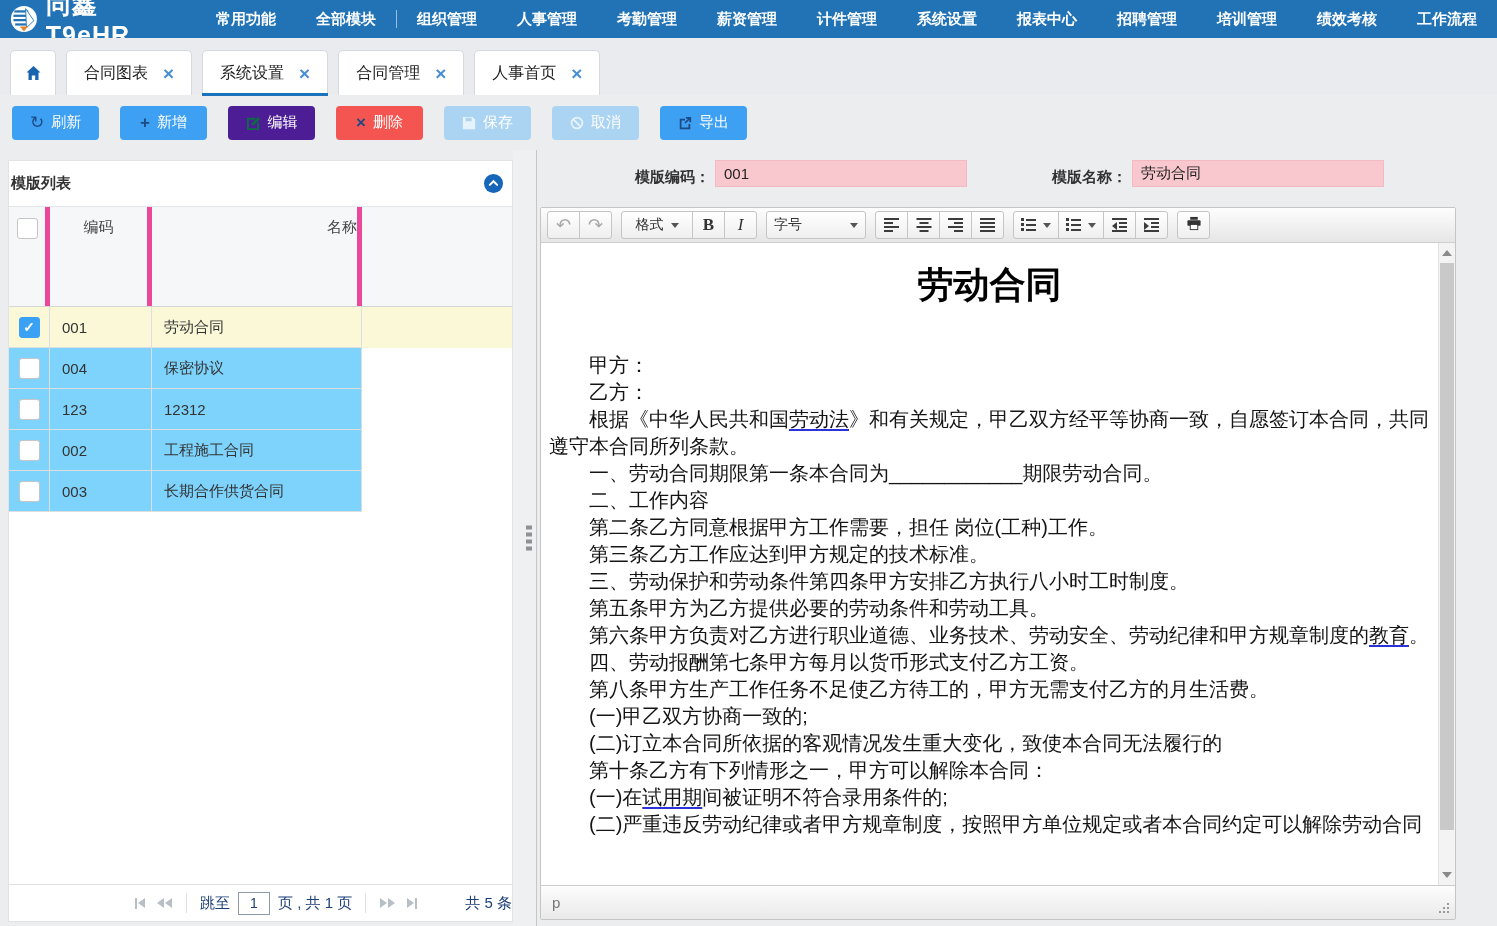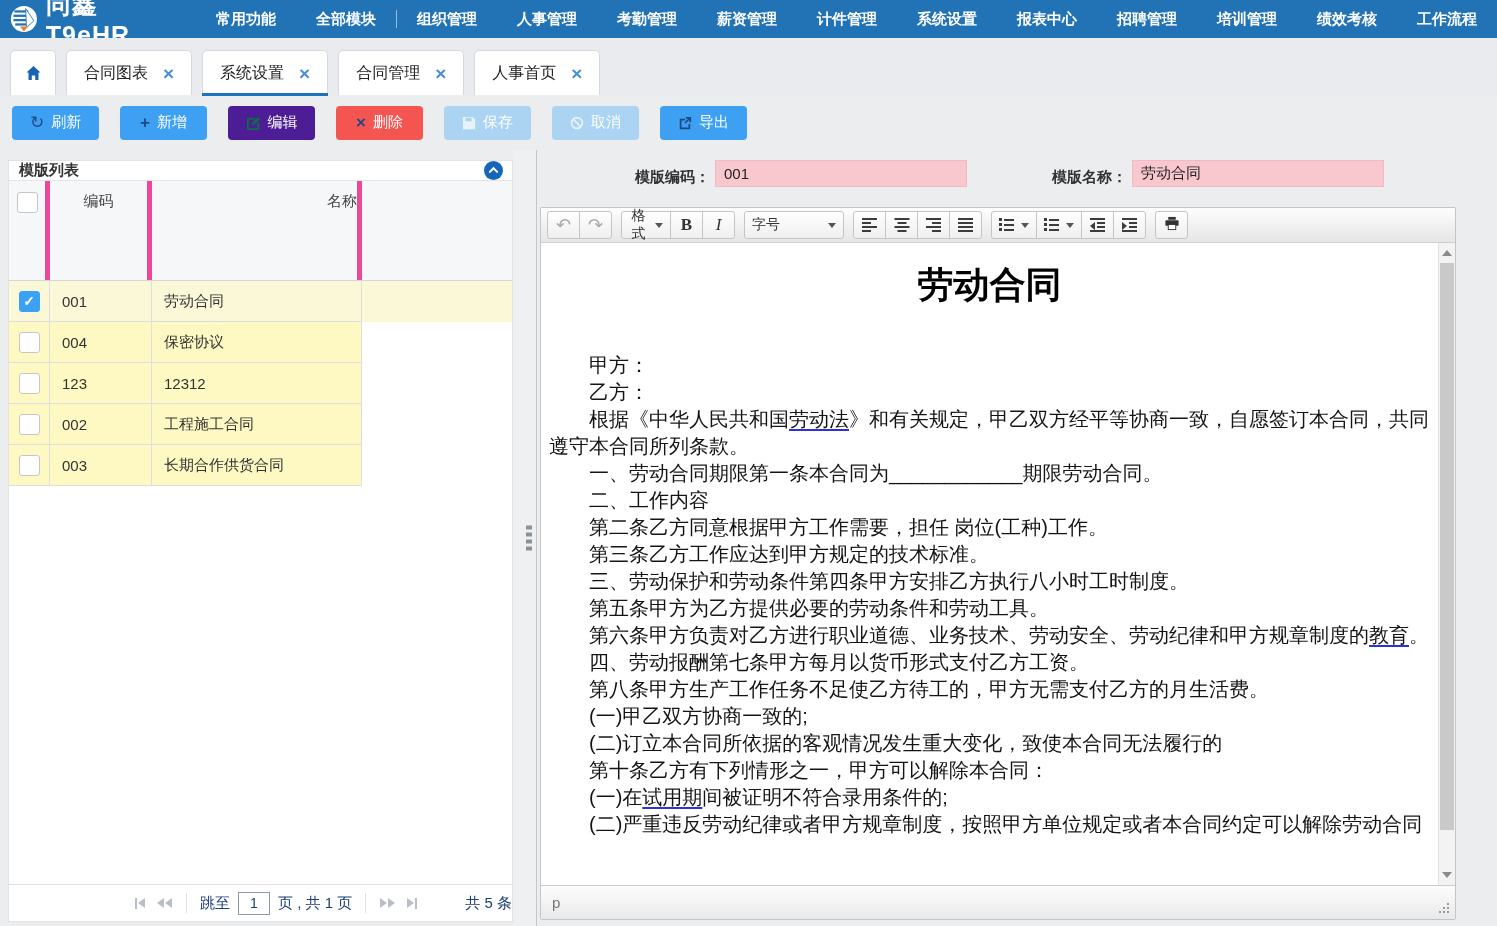--- a/index.html
+++ b/index.html
@@ -41,35 +41,35 @@
   .abtn-disabled { background:#abd4f3; cursor:default; }
   .abtn .ic { display:flex; align-items:center; line-height:1; }
   .abtn-blue .ic, .abtn-red .ic { color:#1d4a85; }
   .abtn-green .ic { color:#0d6b45; }
   .abtn-disabled .ic { color:#e7f3fc; }
   .gly { font-size:17px; line-height:1; }
 
   
   .left-panel { position:absolute; left:8px; top:160px; width:505px; bottom:4px;
     background:#fff; border:1px solid #e2e3e5; }
-  .lp-header { height:20px; display:flex; align-items:center; justify-content:space-between;
-    padding:0 9px 0 10px; border-bottom:1px solid #e4e5e7; font-size:15px; font-weight:bold; color:#333; }
+  .lp-header { height:46px; display:flex; align-items:center; justify-content:space-between;
+    padding:0 9px 0 2px; border-bottom:1px solid #e4e5e7; font-size:15px; font-weight:bold; color:#333; }
   .collapse-btn { width:19px; height:19px; border-radius:50%; background:#1565b8; border:none;
     display:flex; align-items:center; justify-content:center; cursor:pointer; padding:0; }
 
   .thead { display:flex; height:100px; background:#f6f7f8; border-bottom:1px solid #d4d6d8; }
   .th { padding-top:11px; font-size:15px; color:#444; border-right:5px solid #ec4899; }
   .th-check { width:41px; display:flex; justify-content:center; align-items:flex-start; }
   .th-code { width:102px; text-align:center; }
   .th-name { width:210px; text-align:right; }
   .th-fill { flex:1; border-right:none; }
 
   .tr { display:flex; height:41px; cursor:pointer; }
   .td { border-right:1px solid #dcdee0; border-bottom:1px solid #dcdee0; display:flex;
-    align-items:center; font-size:15px; color:#333; background:#fef9c3; }
+    align-items:center; font-size:15px; color:#333; background:#7dd3fc; }
   .td-check { width:41px; justify-content:center; }
   .td-code { width:102px; padding-left:12px; }
   .td-name { width:210px; padding-left:12px; }
   .td-fill { flex:1; border:none; background:transparent; }
   .tr.selected .td { background:#fbf8d8; }
 
   .cb { width:21px; height:21px; border:1px solid #c6c6c6; border-radius:3px; background:#fff;
     display:flex; align-items:center; justify-content:center; }
   .cb.checked { background:#3aa1f4; border-color:#3aa1f4; color:#fff; font-size:14px; font-weight:bold; }
 
@@ -373,21 +373,21 @@
     <div class="mce-toolbar" id="mce-toolbar">
         <div class="tb-group">
           <button class="tb-btn disabled">
             <span class="ugly">↶</span>
           </button>
           <button class="tb-btn disabled">
             <span class="ugly">↷</span>
           </button>
         </div>
         <div class="tb-group">
-          <button class="tb-btn" style="width: 50px;">
+          <button class="tb-btn" style="width: 72px;">
             <span>格式</span>
             <span class="caret"></span>
           </button>
           <button class="tb-btn">
             <span class="b-gly">B</span>
           </button>
           <button class="tb-btn">
             <span class="i-gly">I</span>
           </button>
         </div>

